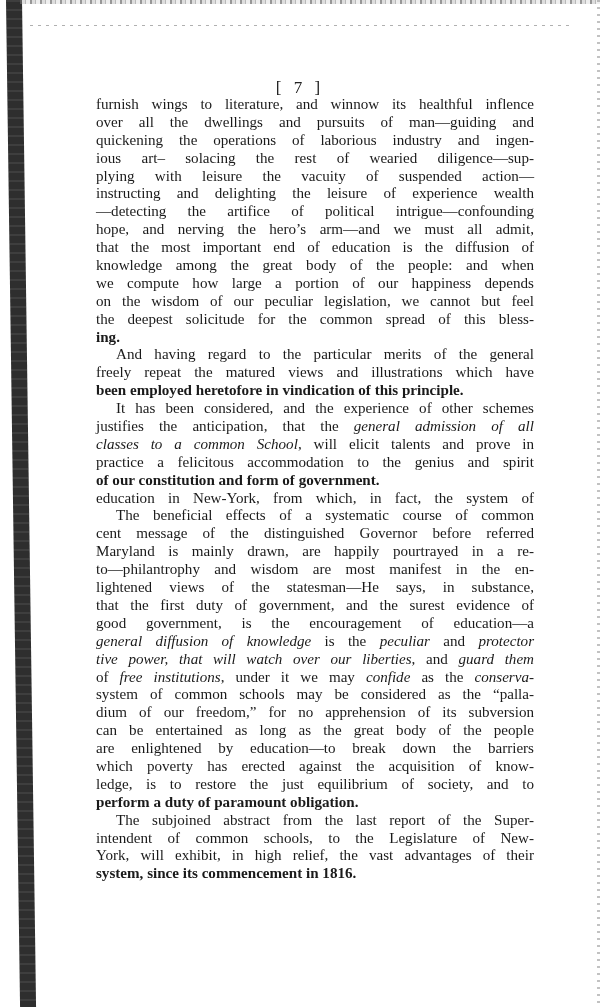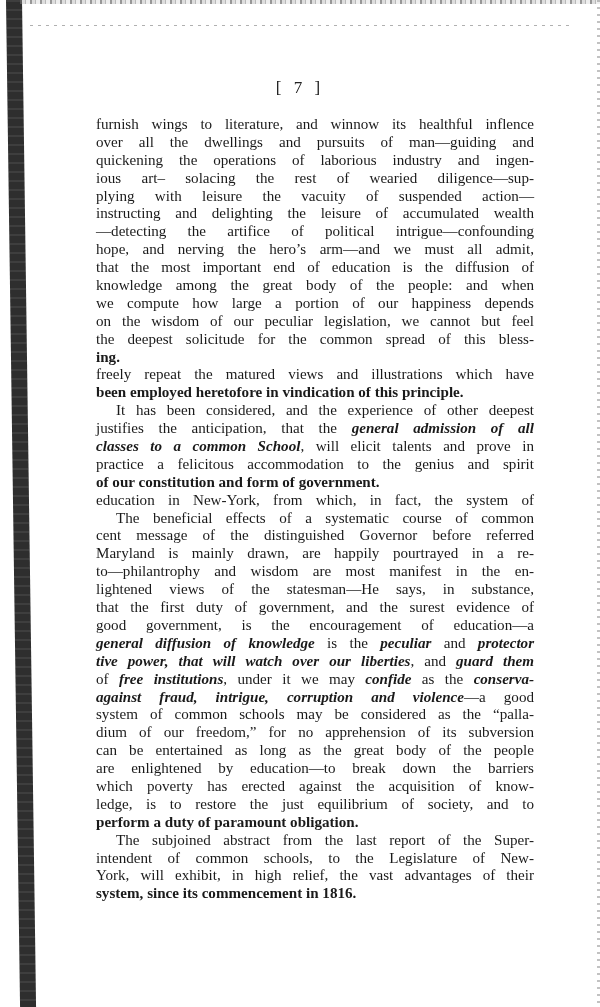--- a/index.html
+++ b/index.html
@@ -30,76 +30,76 @@
   .right-edge {
     position: absolute; top: 0; right: 0; width: 3px; height: 1007px;
     background: repeating-linear-gradient(180deg, #999 0 2px, transparent 2px 7px);
     opacity: 0.6;
   }
   .page-number {
     position: absolute; top: 78px; left: 0; width: 600px;
     text-align: center; font-size: 17px; letter-spacing: 4px; color: #222;
   }
   .text-block {
-    position: absolute; top: 116px; left: 96px; width: 438px;
+    position: absolute; top: 96px; left: 96px; width: 438px;
     font-size: 15.1px; line-height: 17.9px;
   }
   .line {
     display: block; white-space: nowrap;
     text-align: justify; text-align-last: justify;
     height: 17.9px;
   }
   .line.last { text-align-last: left; font-weight: bold; }
   .line.indent { padding-left: 20px; }
-  .line i { font-style: italic; font-weight: bold; }
+  .line i { font-style: italic; }
 </style>
 </head>
 <body>
 
 <div class="binding"></div>
 <div class="top-noise"></div>
 <div class="top-line"></div>
 <div class="right-edge"></div>
 
 <div class="page-number">[ 7 ]</div>
 
 <div class="text-block" id="text-block">
     <span class="line">furnish wings to literature, and winnow its healthful inflence</span>
     <span class="line">over all the dwellings and pursuits of man—guiding and</span>
     <span class="line">quickening the operations of laborious industry and ingen-</span>
     <span class="line">ious art– solacing the rest of  wearied diligence—sup-</span>
     <span class="line">plying with leisure the vacuity of suspended action—</span>
-    <span class="line">instructing and delighting the leisure of accumulated wealth</span>
+    <span class="line">instructing and delighting the leisure of experience wealth</span>
     <span class="line">—detecting the artifice of political intrigue—confounding</span>
     <span class="line">hope, and nerving the hero’s arm—and we must all admit,</span>
     <span class="line">that the most important end of education is the diffusion of</span>
     <span class="line">knowledge among the great body of the people: and when</span>
     <span class="line">we compute how large a portion of our happiness depends</span>
     <span class="line">on the wisdom of our peculiar legislation, we cannot but feel</span>
     <span class="line">the deepest solicitude for the common spread of this bless-</span>
     <span class="line last">ing.</span>
+    <span class="line indent">And having regard to the particular merits of the general</span>
     <span class="line">freely repeat the matured views and illustrations which have</span>
     <span class="line last">been employed heretofore in vindication of this principle.</span>
-    <span class="line indent">It has been considered, and the experience of other deepest</span>
+    <span class="line indent">It has been considered, and the experience of other schemes</span>
     <span class="line"><span>justifies the anticipation, that the </span><i>general admission of all</i></span>
     <span class="line"><i>classes to a common School</i><span>, will elicit talents and prove in</span></span>
     <span class="line">practice a felicitous accommodation to the genius and spirit</span>
     <span class="line last">of our constitution and form of government.</span>
     <span class="line">education in New-York, from which, in fact, the system of</span>
     <span class="line indent">The beneficial effects of a systematic course of common</span>
     <span class="line">cent message of the distinguished Governor before referred</span>
     <span class="line">Maryland is mainly drawn, are happily pourtrayed in a re-</span>
     <span class="line">to—philantrophy and wisdom are most manifest in the en-</span>
     <span class="line">lightened views of the statesman—He says, in substance,</span>
     <span class="line">that the first duty of government, and the surest evidence of</span>
     <span class="line">good government, is the encouragement of education—a</span>
     <span class="line"><i>general diffusion of knowledge</i><span> is the </span><i>peculiar</i><span> and </span><i>protector</i></span>
     <span class="line"><i>tive power, that will watch over our liberties</i><span>, and </span><i>guard them</i></span>
     <span class="line"><span>of </span><i>free institutions</i><span>, under it we may </span><i>confide</i><span> as the </span><i>conserva-</i></span>
-    <span class="line"><i>against fraud, intrigue, corruption and violence</i><span>—a good</span></span>
     <span class="line">system of common schools may be considered as the “palla-</span>
     <span class="line">dium of our freedom,” for no apprehension of its subversion</span>
     <span class="line">can be entertained as long as the great body of the people</span>
     <span class="line">are enlightened by education—to break down the barriers</span>
     <span class="line">which poverty has erected against the acquisition of know-</span>
     <span class="line">ledge, is to restore the just equilibrium of society, and to</span>
     <span class="line last">perform a duty of paramount obligation.</span>
     <span class="line indent">The subjoined abstract from the last report of the Super-</span>
     <span class="line">intendent of common schools, to the Legislature of New-</span>
     <span class="line">York, will exhibit, in high relief, the vast advantages of their</span>

